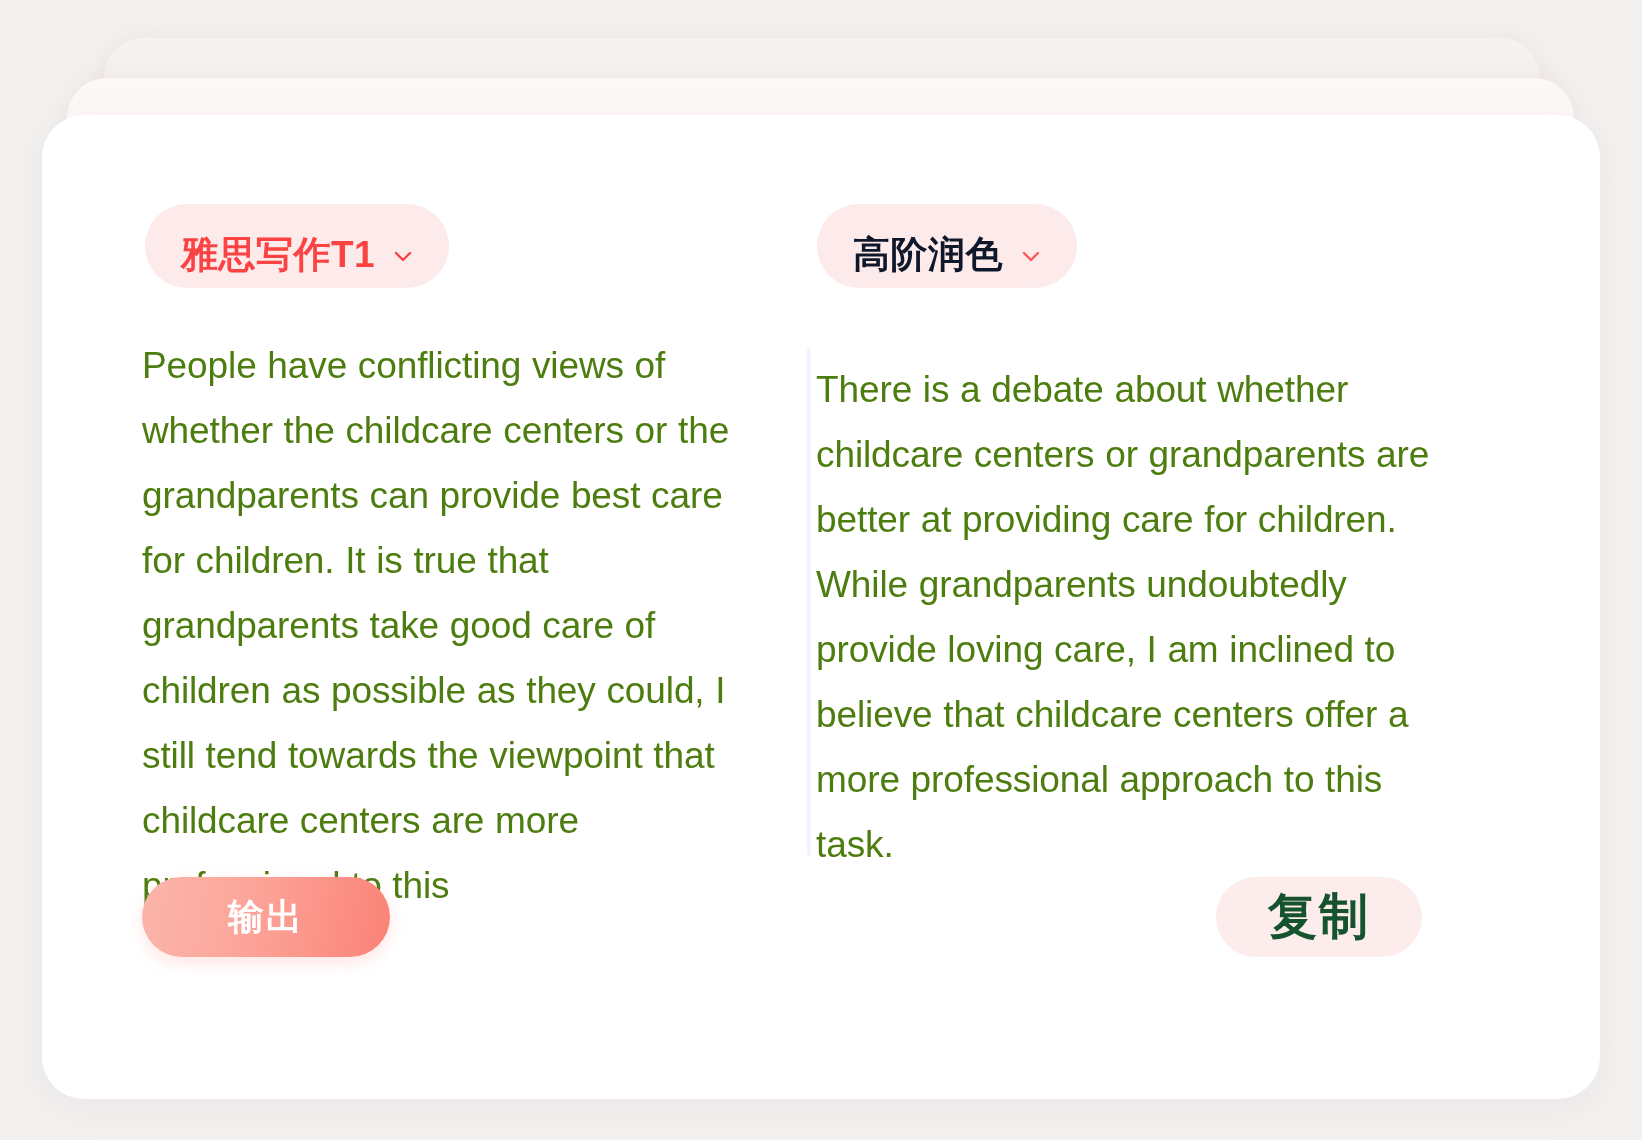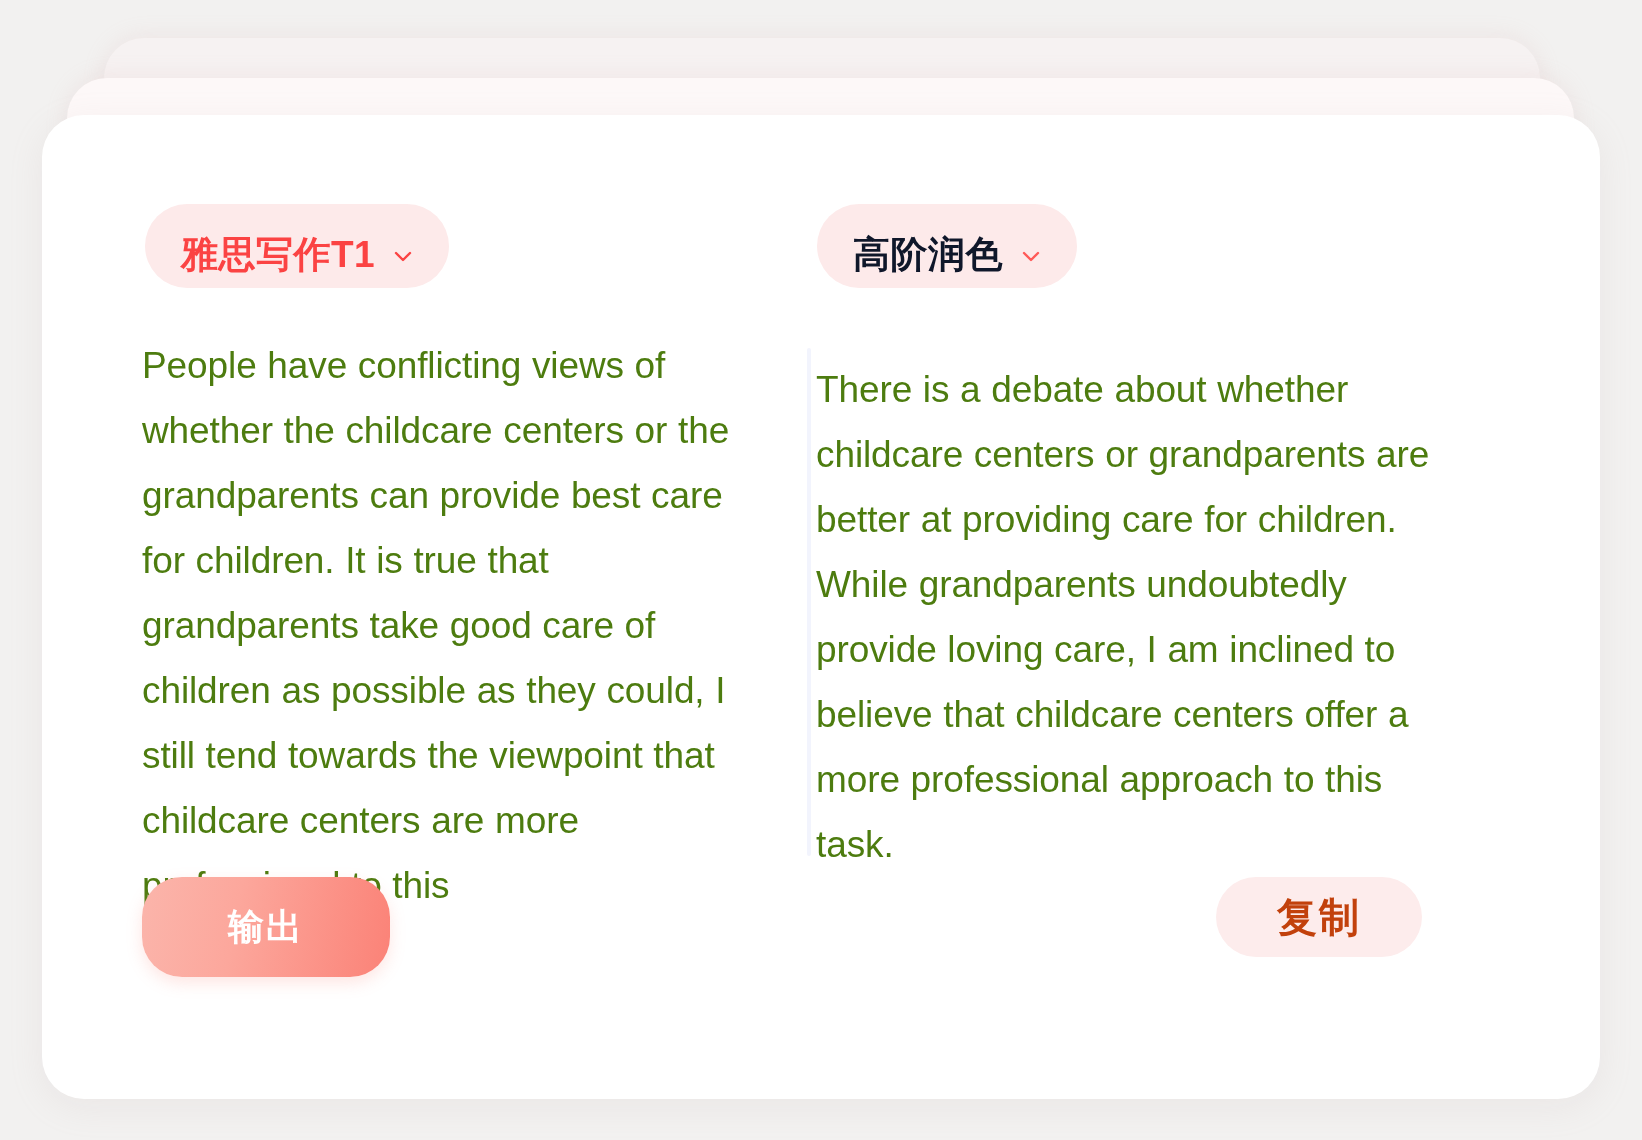--- a/index.html
+++ b/index.html
@@ -148,43 +148,43 @@
     justify-content: center;
     border-radius: 40px;
     cursor: pointer;
     user-select: none;
   }
 
   .btn-output {
     left: 100px;
     top: 762px;
     width: 248px;
-    height: 100px;
+    height: 80px;
     background: linear-gradient(100deg, #fbb5ab 0%, #fca79c 38%, #fb8277 100%);
     box-shadow: 0 6px 16px rgba(251, 140, 128, 0.22);
   }
 
   .btn-output .btn-label {
     color: #ffffff;
     font-size: 36px;
     font-weight: bold;
     letter-spacing: 2px;
   }
 
   .btn-copy {
     left: 1174px;
     top: 762px;
     width: 206px;
     height: 80px;
     background: #fdecec;
   }
 
   .btn-copy .btn-label {
-    color: #c2410c;
-    font-size: 40px;
+    color: #14532d;
+    font-size: 49px;
     font-weight: bold;
     letter-spacing: 2px;
   }
 </style>
 </head>
 <body>
 
 <div class="stack">
 
   <div class="card-back"></div>

